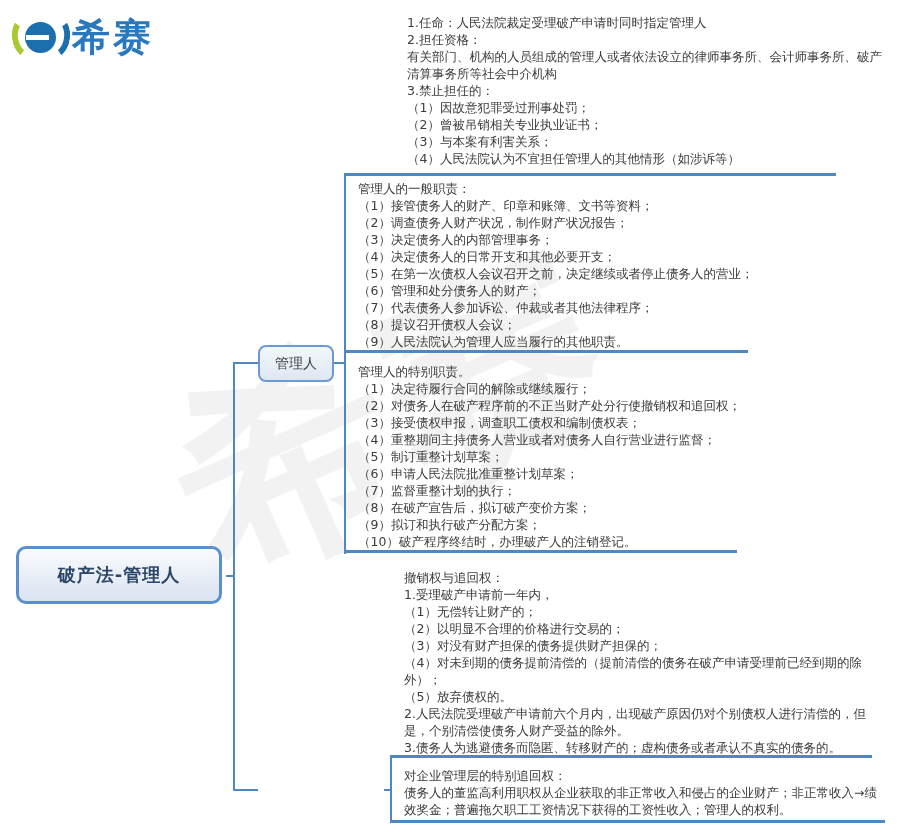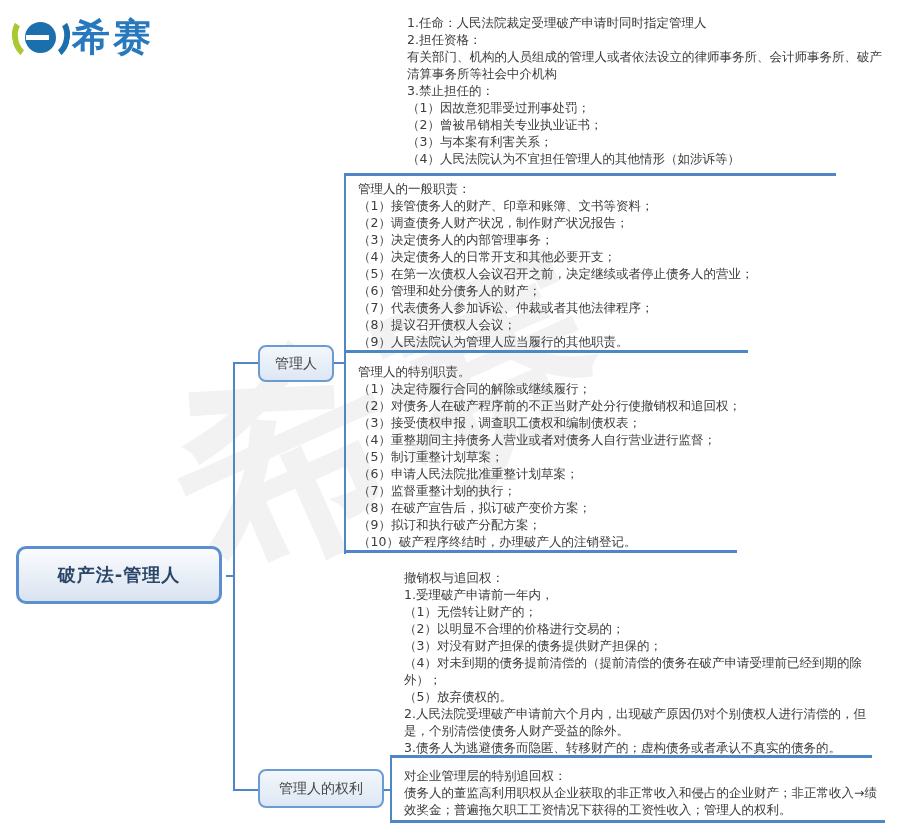--- a/index.html
+++ b/index.html
@@ -90,23 +90,20 @@
   <div class="line" style="left:390px;top:755px;width:2px;height:68px;"></div>
   <div class="line" style="left:390px;top:755px;width:482px;height:3px;"></div>
   <div class="line" style="left:390px;top:820px;width:495px;height:3px;"></div>
 
   <div class="node node-root">
     <span>破产法-管理人</span>
   </div>
   <div class="node node-b1">
     <span>管理人</span>
   </div>
-  <div class="node node-b2">
-    <span>管理人的权利</span>
-  </div>
 
   <div class="topic tb1">1.任命：人民法院裁定受理破产申请时同时指定管理人
 2.担任资格：
 有关部门、机构的人员组成的管理人或者依法设立的律师事务所、会计师事务所、破产
 清算事务所等社会中介机构
 3.禁止担任的：
 （1）因故意犯罪受过刑事处罚；
 （2）曾被吊销相关专业执业证书；
 （3）与本案有利害关系；
 （4）人民法院认为不宜担任管理人的其他情形（如涉诉等）</div>

